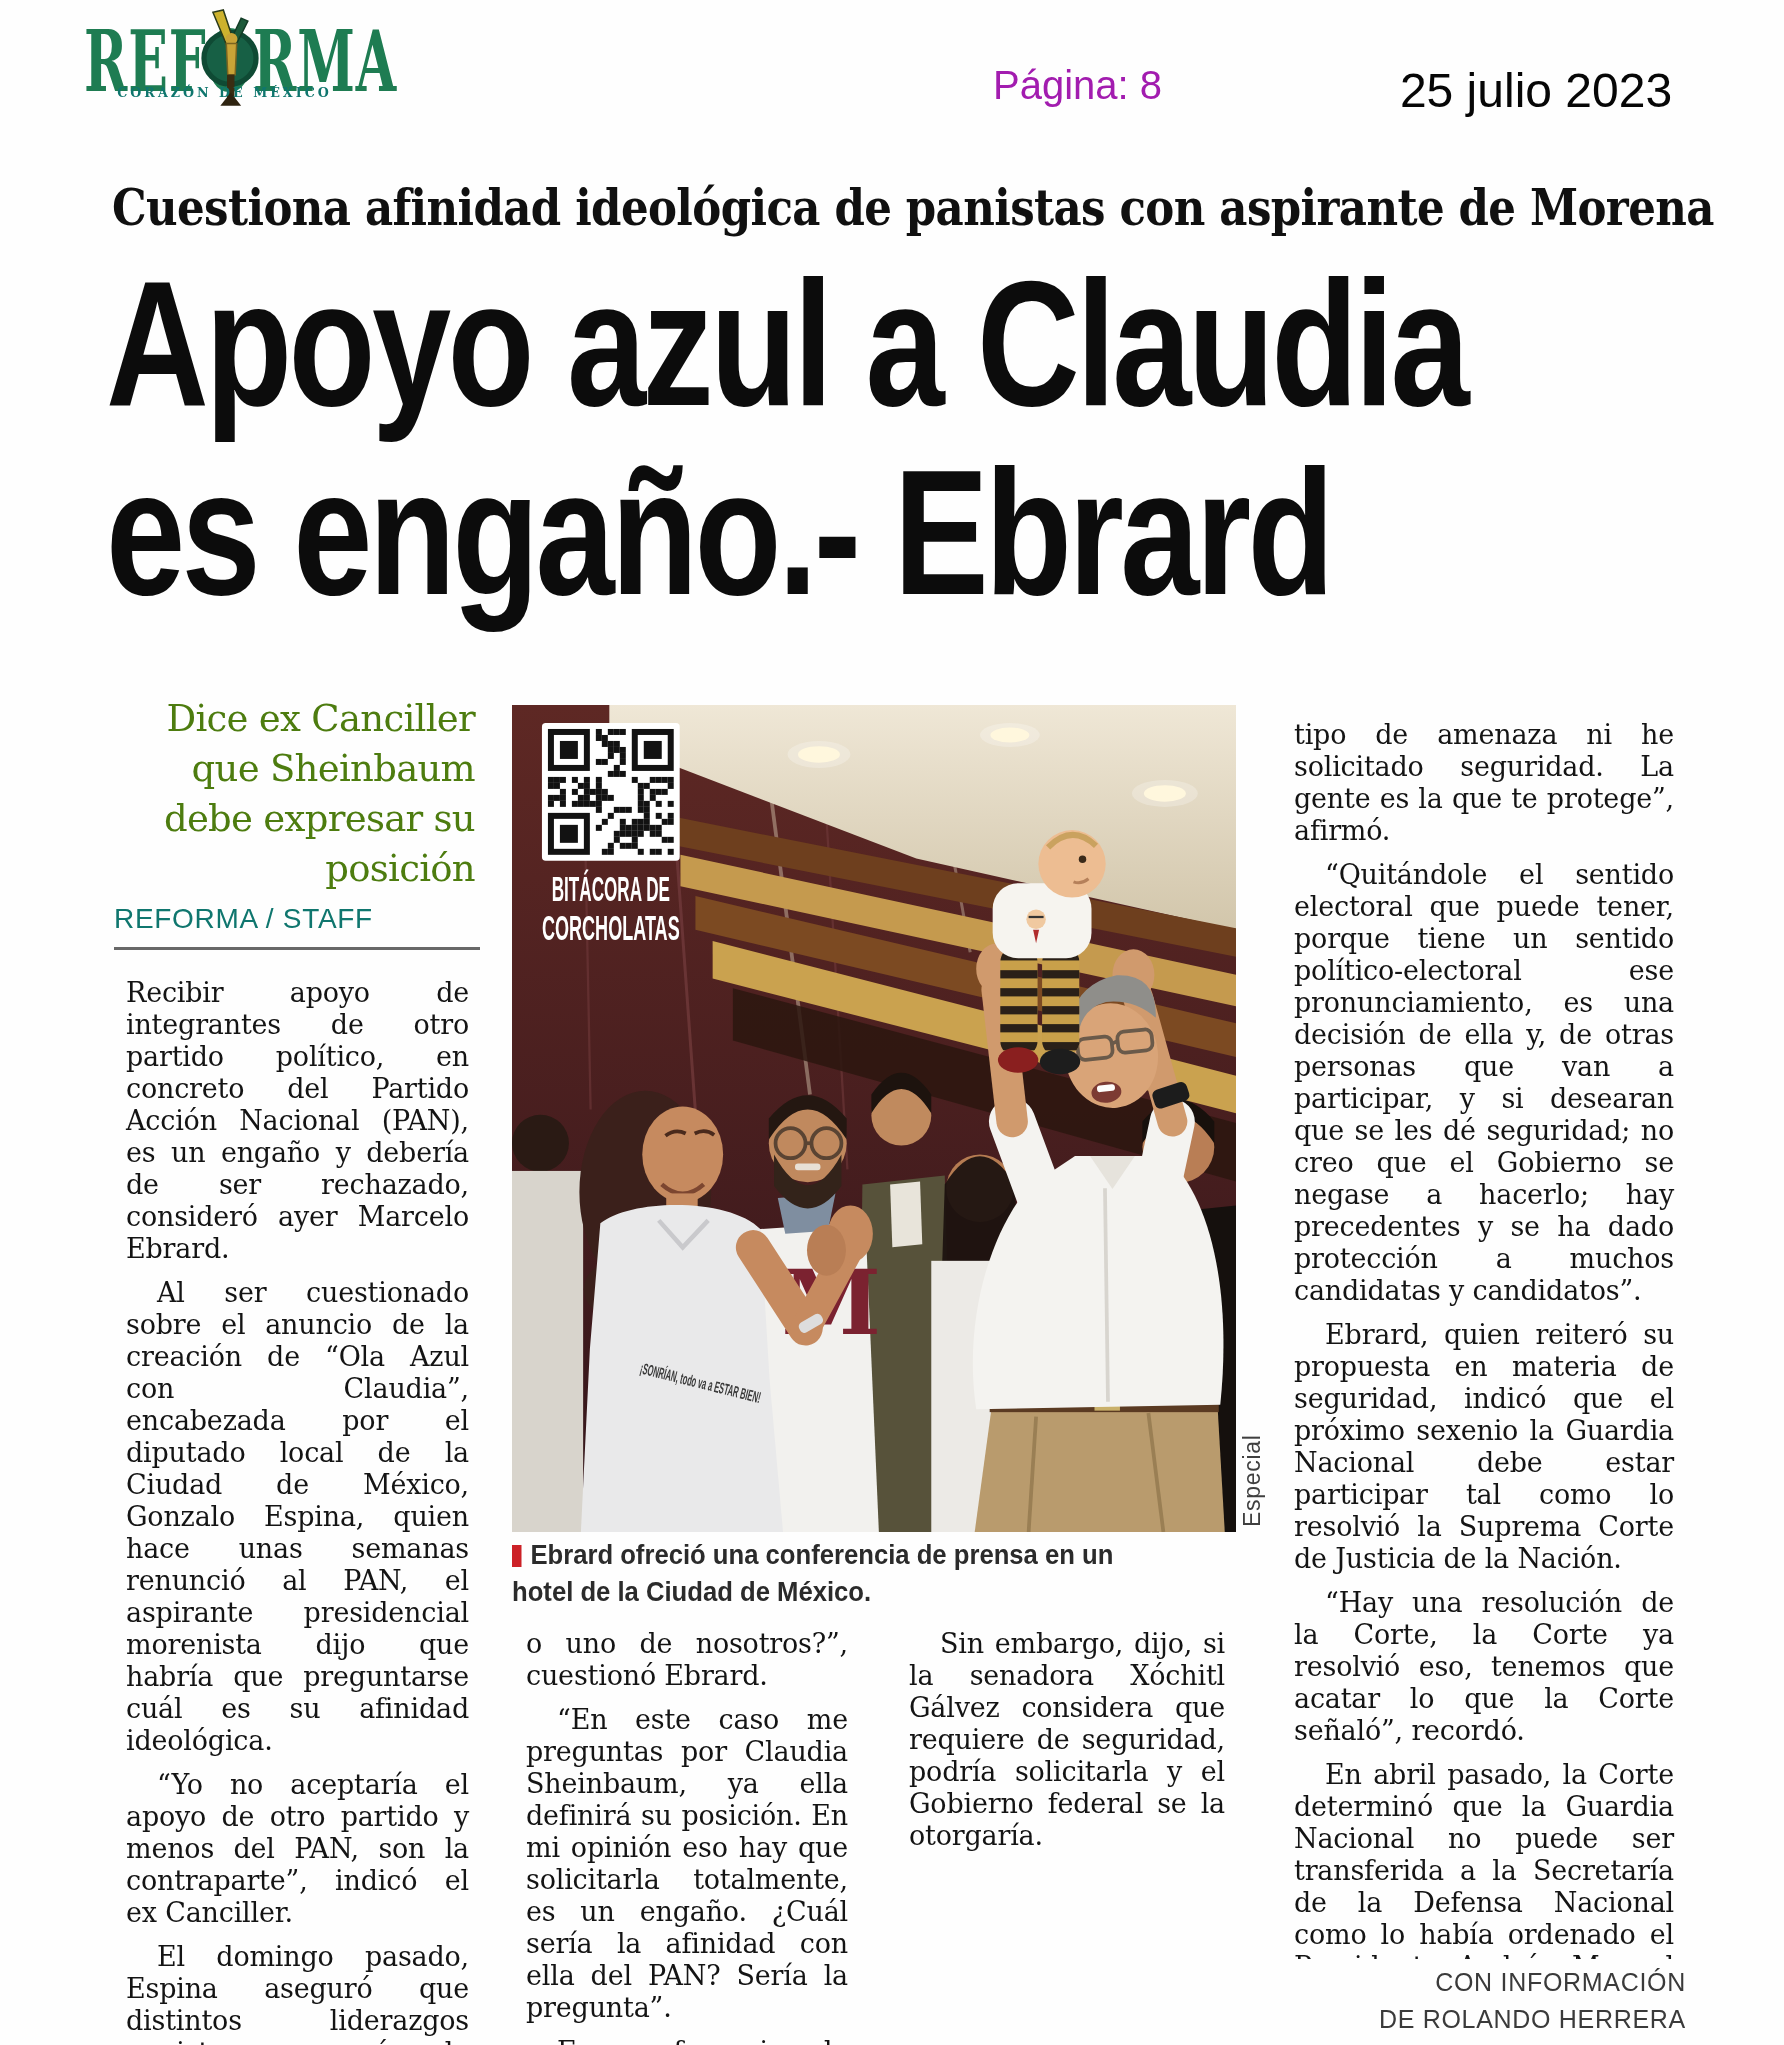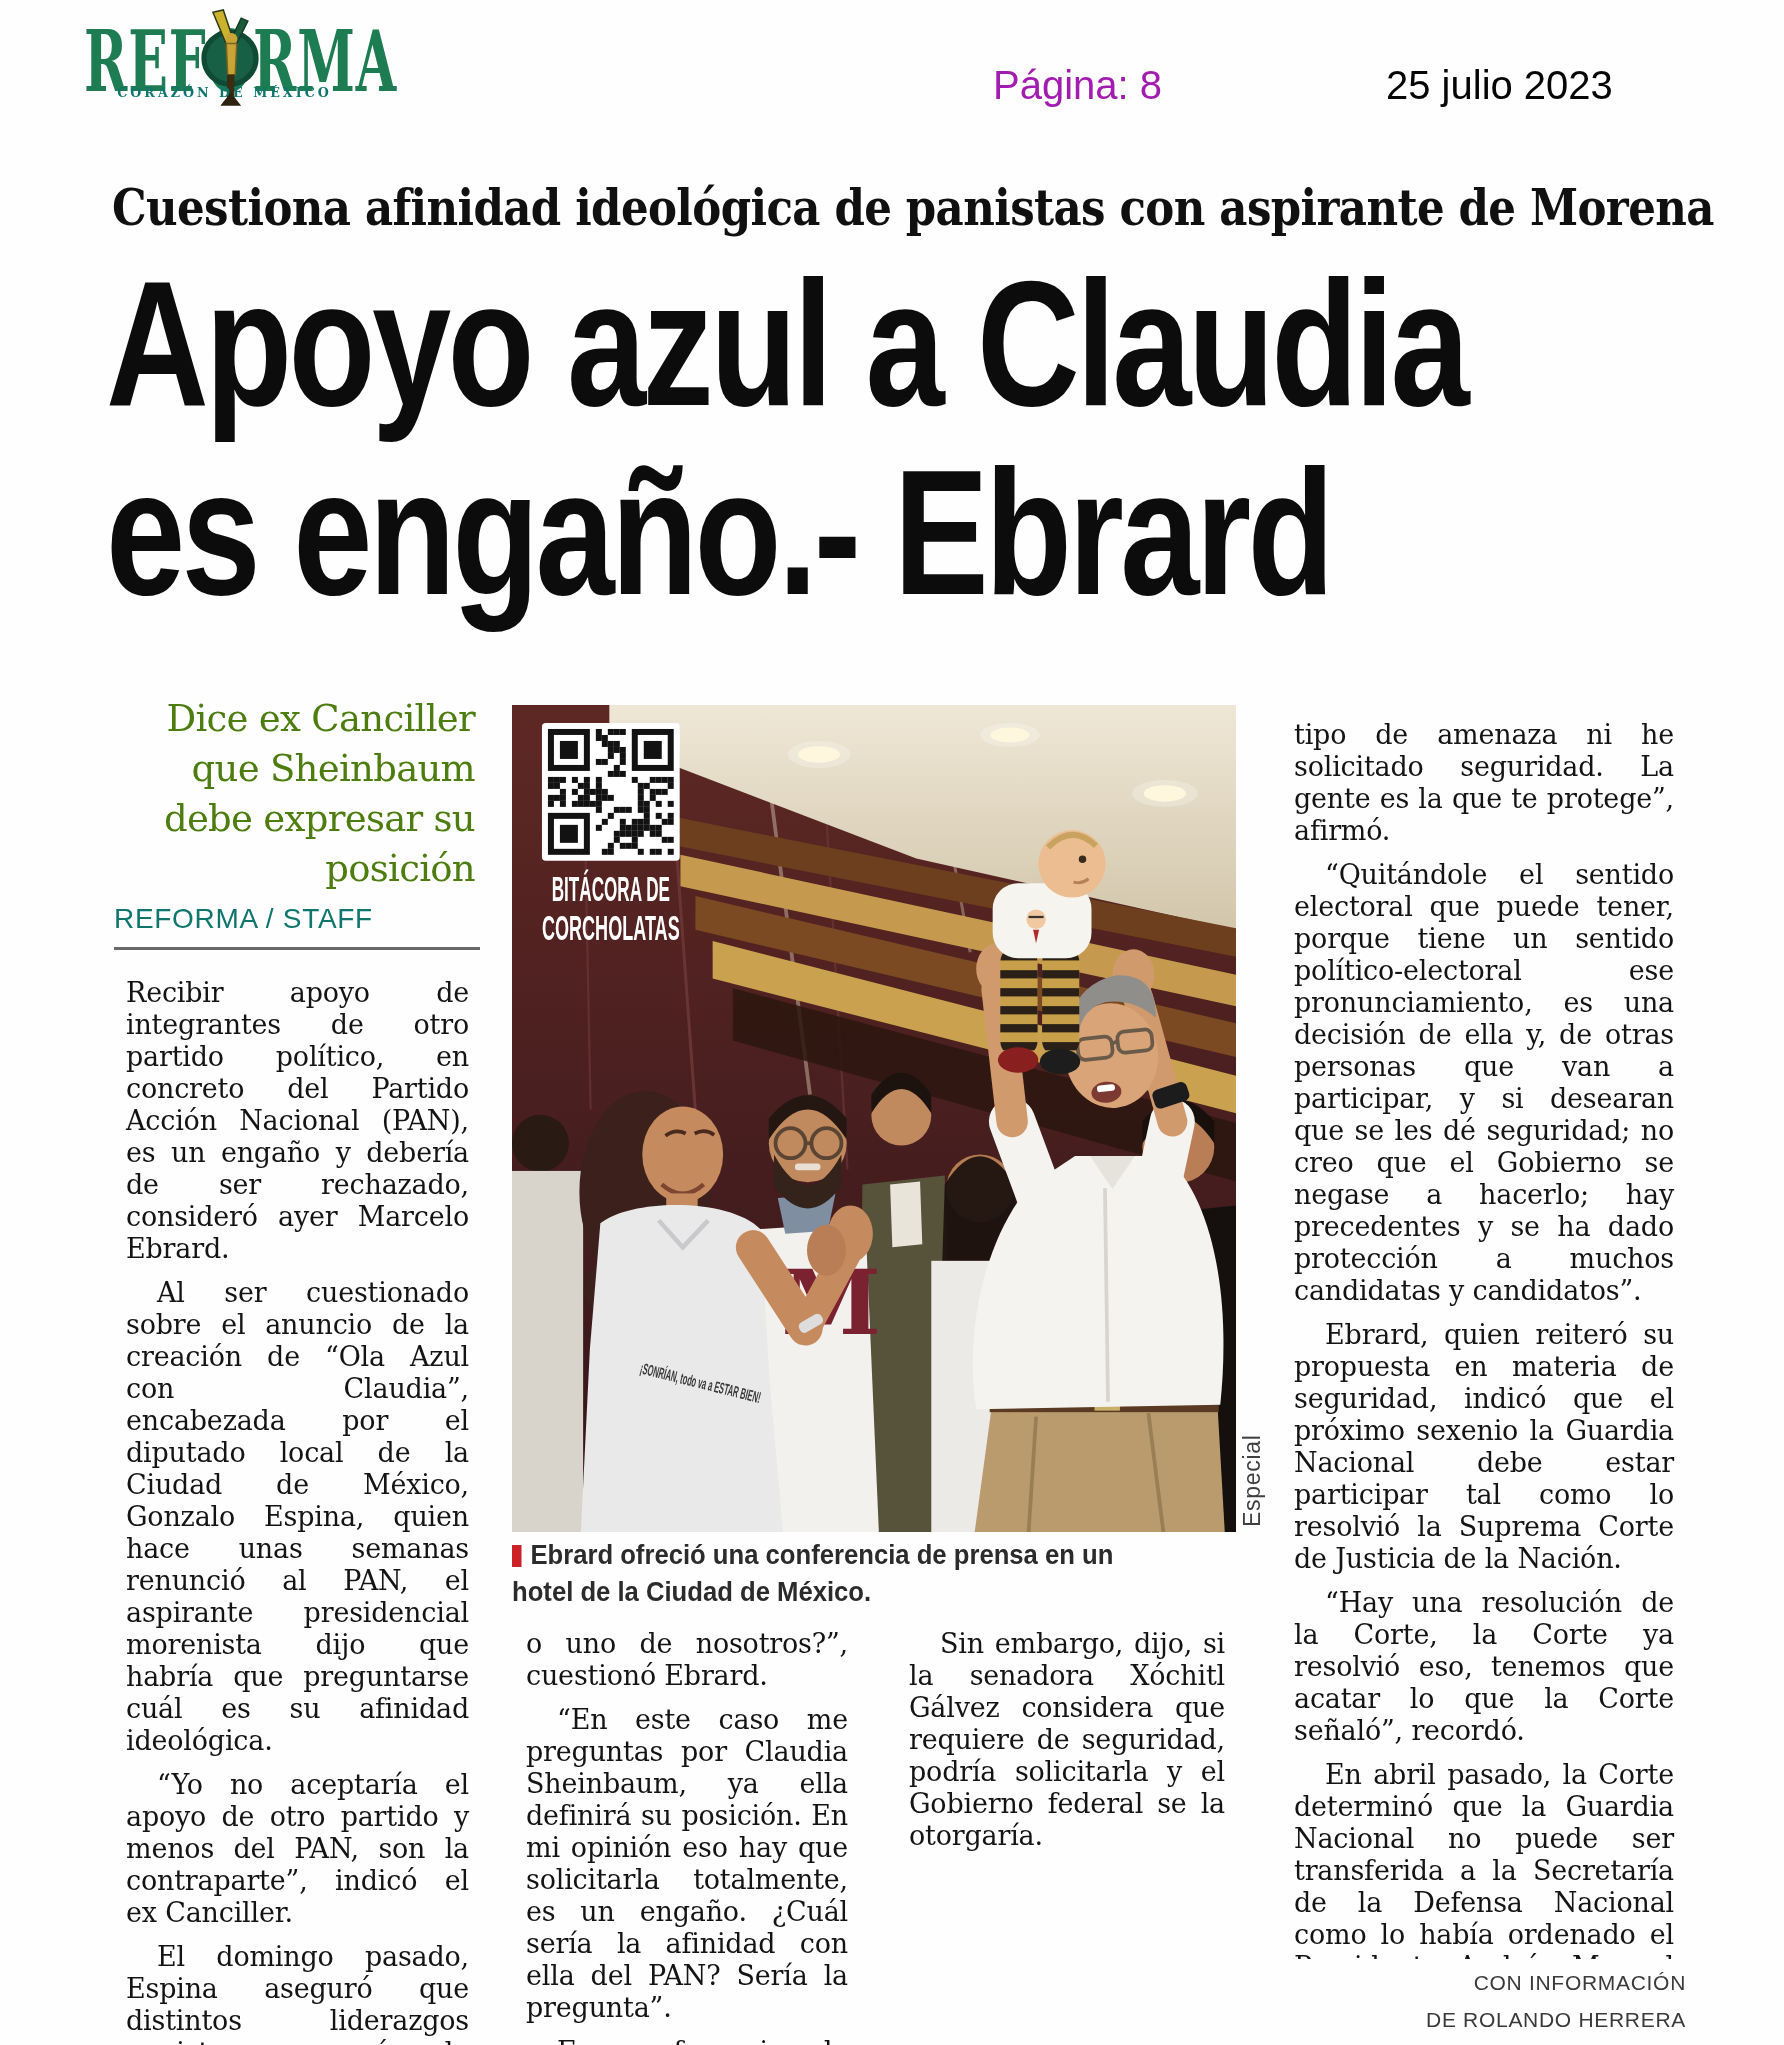--- a/index.html
+++ b/index.html
@@ -9,22 +9,22 @@
   
   .logo-text{position:absolute;left:84px;top:19.5px;font-family:"DejaVu Serif",serif;
     font-weight:bold;font-size:84px;line-height:1;color:#1e7c52;
     transform:scaleX(.62);transform-origin:left top;letter-spacing:1.5px;}
   .logo-tagline{position:absolute;left:112px;top:85px;width:225px;text-align:center;
     font-family:"DejaVu Serif",serif;font-weight:bold;font-size:12.7px;color:#0f766e;
     letter-spacing:3px;}
   .angel{position:absolute;left:201px;top:6px;}
   .page-num{position:absolute;left:961px;top:63px;font-family:"Liberation Sans",sans-serif;
     font-size:40px;color:#a21caf;margin-left:32px;}
-  .issue-date{position:absolute;left:1386px;top:63px;width:300px;text-align:left;
-    font-family:"Liberation Sans",sans-serif;font-size:40px;color:#060606;}
+  .issue-date{position:absolute;left:1386px;top:63px;width:300px;text-align:center;
+    font-family:"Liberation Sans",sans-serif;font-size:48px;color:#060606;}
 
   
   .kicker{position:absolute;left:112px;top:178px;white-space:nowrap;
     font-family:"DejaVu Serif",serif;font-weight:bold;font-size:50px;color:#101010;
     transform:scaleX(.87);transform-origin:left top;letter-spacing:-0.7px;}
   .headline{position:absolute;left:106px;top:249px;margin:0;font-family:"Liberation Sans",sans-serif;
     font-weight:bold;font-size:178px;line-height:189px;color:#0c0c0c;letter-spacing:-4.5px;
     transform:scaleX(.8);transform-origin:left top;white-space:nowrap;}
 
   
@@ -37,21 +37,21 @@
   
   .col{position:absolute;overflow:hidden;text-align:justify;
     font-size:27px;line-height:32px;letter-spacing:-0.2px;color:#141414;}
   .col .para{margin:12px;text-indent:1.15em;}
   .col .para.first{text-indent:0;}
   .col-left{left:114px;top:965px;width:367px;height:1081px;}
   .col-m1{left:514px;top:1616px;width:346px;height:429px;}
   .col-m2{left:897px;top:1616px;width:340px;height:429px;}
   .col-right{left:1282px;top:707px;width:404px;height:1252px;}
   .closing-credit{position:absolute;left:1282px;top:1964px;width:404px;text-align:right;
-    font-family:"Liberation Sans",sans-serif;font-size:21px;line-height:37px;color:#3a3a3a;letter-spacing:0.7px;}
+    font-family:"Liberation Sans",sans-serif;font-size:25px;line-height:37px;color:#3a3a3a;letter-spacing:0.7px;}
 
   
   .photo{position:absolute;left:512px;top:705px;width:724px;height:827px;margin:0;}
   .photo svg{display:block;width:100%;height:100%;}
   .credit-vert{position:absolute;left:1239px;top:1377px;height:150px;
     font-family:"Liberation Sans",sans-serif;font-size:23px;color:#3f3f3f;letter-spacing:0.7px;
     writing-mode:vertical-rl;transform:rotate(180deg);}
   .caption{position:absolute;left:512px;top:1537px;width:700px;margin:0;
     font-family:"Liberation Sans",sans-serif;font-weight:bold;font-size:27px;line-height:37px;
     color:#2b2b2b;transform:scaleX(.95);transform-origin:left top;}

